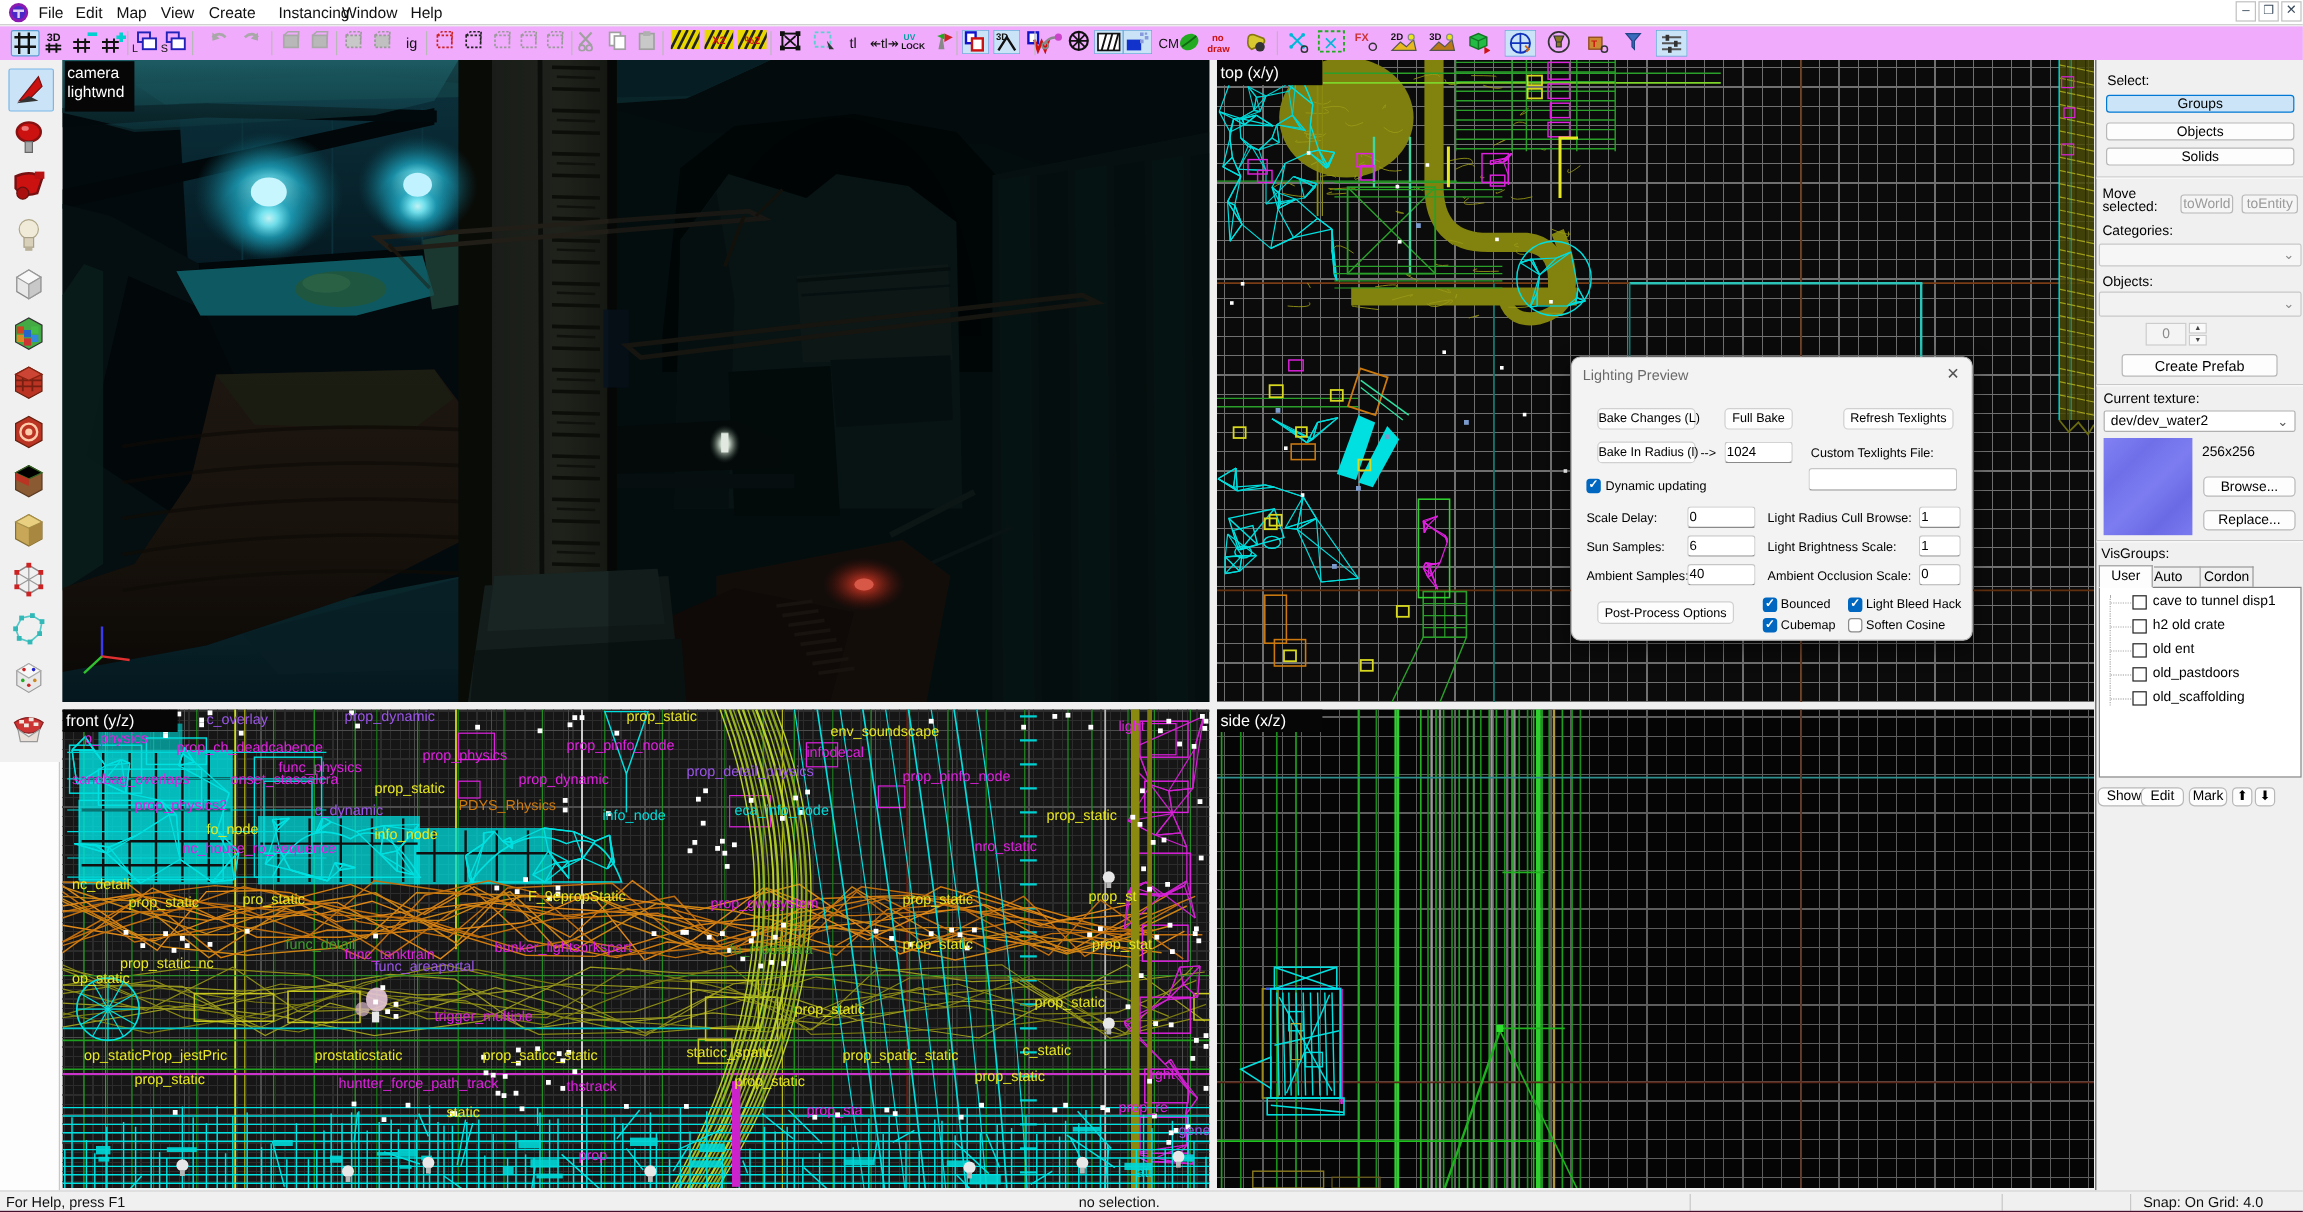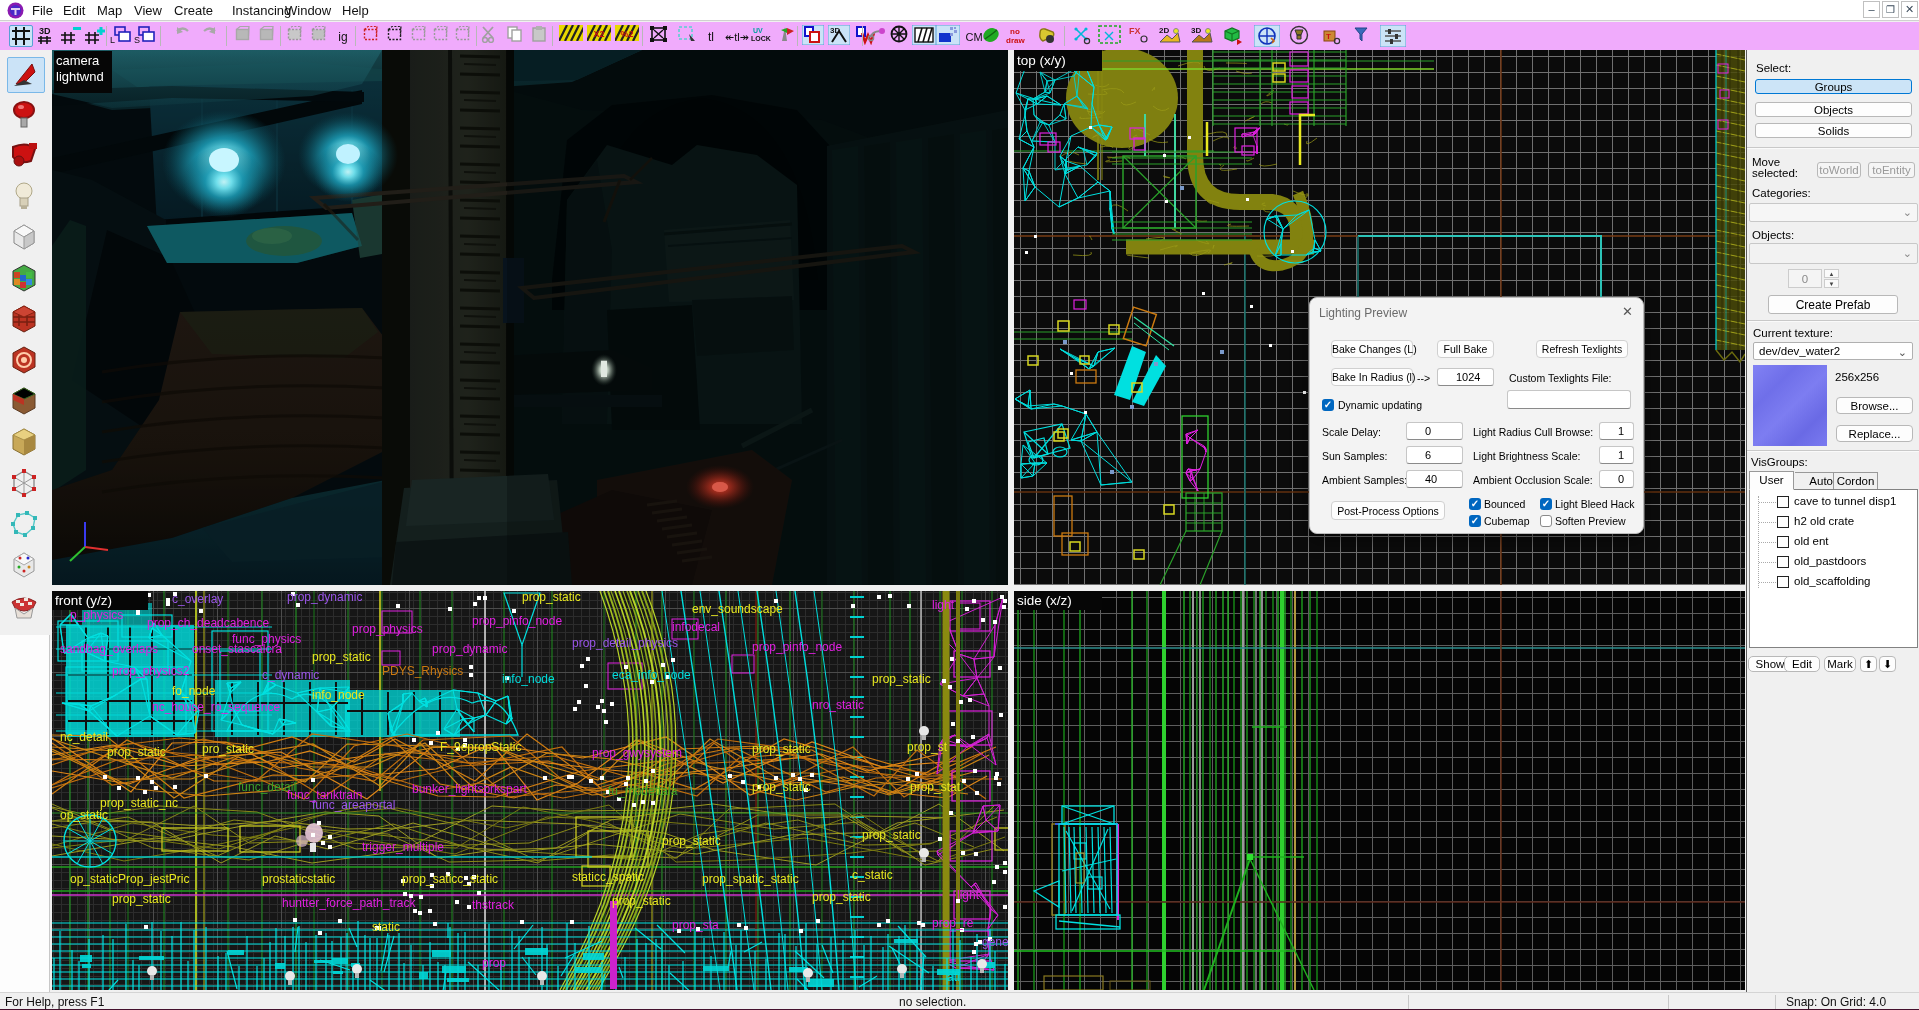--- a/index.html
+++ b/index.html
@@ -10,21 +10,21 @@
 #lefttb{position:absolute;left:0;top:50px;width:52px;height:942px;background:#f0f0f0}
 #lefttb .white{position:absolute;left:0;top:585px;width:50px;height:357px;background:#fdfdfd;border-right:1px solid #c8c8c8}
 .li{position:absolute;left:7px;width:38px;height:36px;border-radius:2px}
 #rightpanel{position:absolute;left:1746px;top:50px;width:173px;height:942px;background:#f0f0f0;border-left:1px solid #5a5a5a;font-size:11.5px;color:#000}
 .rp-btn{position:absolute;background:#fdfdfd;border:1px solid #b8b8b8;border-radius:3px;text-align:center;font-size:11.5px;color:#000}
 .groove{position:absolute;left:0;width:173px;height:2px;border-top:1px solid #c8c8c8;border-bottom:1px solid #fafafa}
 #statusbar{position:absolute;left:0;top:992px;width:1919px;height:18px;background:#f0f0f0;border-top:1px solid #d4d4d4;font-size:12px;color:#111}
 #statusbar .sep{position:absolute;top:2px;width:1px;height:14px;background:#c8c8c8}
 #dlg{position:absolute;left:1309px;top:297px;width:335px;height:237px;background:#f3f3f3;border:1px solid #bbbbbb;border-radius:8px;box-shadow:0 6px 18px rgba(0,0,0,0.45);font-size:11px;color:#000;z-index:50}
 .dbtn{position:absolute;background:#fdfdfd;border:1px solid #d0d0d0;border-radius:4px;text-align:center;color:#000;white-space:nowrap;font-size:10.5px}
-.dinp{position:absolute;background:#ffffff;border:1px solid #c6c6c6;border-bottom:1.6px solid #8a8a8a;border-radius:3px;padding-left:18px;color:#000}
+.dinp{position:absolute;background:#ffffff;border:1px solid #c6c6c6;border-bottom:1.6px solid #8a8a8a;border-radius:3px;padding-left:1px;color:#000}
 .chk{position:absolute;width:12px;height:12px;border-radius:3px;background:#0067c0;color:#fff;font-size:10px;line-height:12px;text-align:center;font-weight:bold}
 .chk0{position:absolute;width:12px;height:12px;border-radius:3px;background:#fff;border:1px solid #8a8a8a}
 .dlab{position:absolute;color:#000;white-space:nowrap;font-size:10.5px}
 svg text{font-family:"Liberation Sans",sans-serif}
 .vdiv{position:absolute;background:#f0f0f0}
 </style></head>
 <body>
 
 <div id="menubar">
   <svg style="position:absolute;left:7px;top:2px" width="17" height="17">
@@ -2690,21 +2690,21 @@
   <div class="groove" style="top:270px"></div>
   <div style="position:absolute;left:6px;top:277px">Current texture:</div>
   <div style="position:absolute;left:6px;top:292px;width:160px;height:18px;background:#ffffff;border:1px solid #b0b0b0;border-radius:2px;line-height:17px;padding-left:5px">dev/dev_water2<span style="position:absolute;right:5px;top:1px;color:#555;font-size:11px">⌄</span></div>
   <div style="position:absolute;left:6px;top:315px;width:74px;height:81px;background:linear-gradient(135deg,#8282f4 0%,#6f6fe9 28%,#7d7df1 52%,#6a6ae5 76%,#7a7af0 100%)"></div>
   <div style="position:absolute;left:88px;top:321px">256x256</div>
   <div class="rp-btn" style="left:89px;top:347px;width:77px;height:17px;line-height:16px;border-radius:4px">Browse...</div>
   <div class="rp-btn" style="left:89px;top:375px;width:77px;height:17px;line-height:16px;border-radius:4px">Replace...</div>
   <div class="groove" style="top:400px"></div>
   <div style="position:absolute;left:4px;top:406px">VisGroups:</div>
   <div style="position:absolute;left:2px;top:421px;width:45px;height:19px;background:#fdfdfd;border:1px solid #999;border-bottom-color:#fdfdfd;text-align:center;line-height:17px;z-index:2">User</div>
-  <div style="position:absolute;left:48px;top:422px;width:39px;height:18px;background:#f0f0f0;border:1px solid #999;border-left:none;text-align:right;line-height:16px">Auto</div>
+  <div style="position:absolute;left:48px;top:422px;width:39px;height:18px;background:#f0f0f0;border:1px solid #999;border-left:none;text-align:left;line-height:16px">Auto</div>
   <div style="position:absolute;left:87px;top:422px;width:44px;height:18px;background:#f0f0f0;border:1px solid #999;border-left:none;text-align:center;line-height:16px">Cordon</div>
   <div style="position:absolute;left:2px;top:439px;width:169px;height:159px;background:#ffffff;border:1px solid #828282">
     <div style="position:absolute;left:27px;top:6px;width:12px;height:12px;border:1.5px solid #222;background:#fff"></div>
       <div style="position:absolute;left:44px;top:5px">cave to tunnel disp1</div>
     <div style="position:absolute;left:27px;top:26px;width:12px;height:12px;border:1.5px solid #222;background:#fff"></div>
       <div style="position:absolute;left:44px;top:25px">h2 old crate</div>
     <div style="position:absolute;left:27px;top:46px;width:12px;height:12px;border:1.5px solid #222;background:#fff"></div>
       <div style="position:absolute;left:44px;top:45px">old ent</div>
     <div style="position:absolute;left:27px;top:66px;width:12px;height:12px;border:1.5px solid #222;background:#fff"></div>
       <div style="position:absolute;left:44px;top:65px">old_pastdoors</div>
@@ -2750,21 +2750,21 @@
   <div class="dlab" style="left:163px;top:176px">Ambient Occlusion Scale:</div>
   <div class="dinp" style="left:289px;top:172px;width:35px;height:18px;line-height:16px">0</div>
   <div class="dbtn" style="left:21px;top:203px;width:114px;height:19px;line-height:18px">Post-Process Options</div>
   <div class="chk" style="left:159px;top:200px">✓</div>
   <div class="dlab" style="left:174px;top:200px">Bounced</div>
   <div class="chk" style="left:230px;top:200px">✓</div>
   <div class="dlab" style="left:245px;top:200px">Light Bleed Hack</div>
   <div class="chk" style="left:159px;top:217px">✓</div>
   <div class="dlab" style="left:174px;top:217px">Cubemap</div>
   <div class="chk0" style="left:230px;top:217px"></div>
-  <div class="dlab" style="left:245px;top:217px">Soften Preview</div>
+  <div class="dlab" style="left:245px;top:217px">Soften Cosine</div>
 </div>
 
 <div id="statusbar">
   <span style="position:absolute;left:5px;top:2px">For Help, press F1</span>
   <span style="position:absolute;left:899px;top:2px">no selection.</span>
   <span style="position:absolute;left:1786px;top:2px">Snap: On Grid: 4.0</span>
   <div class="sep" style="left:1408px"></div>
   <div class="sep" style="left:1668px"></div>
   <div class="sep" style="left:1775px"></div>
   <div style="position:absolute;left:0;top:16px;width:1919px;height:2px;background:#44102c"></div>

